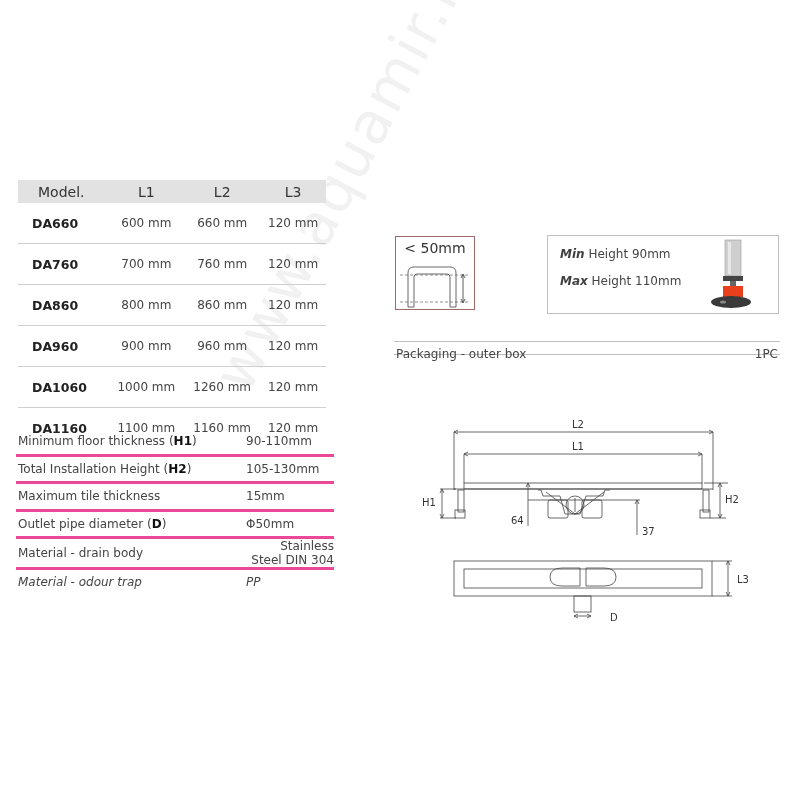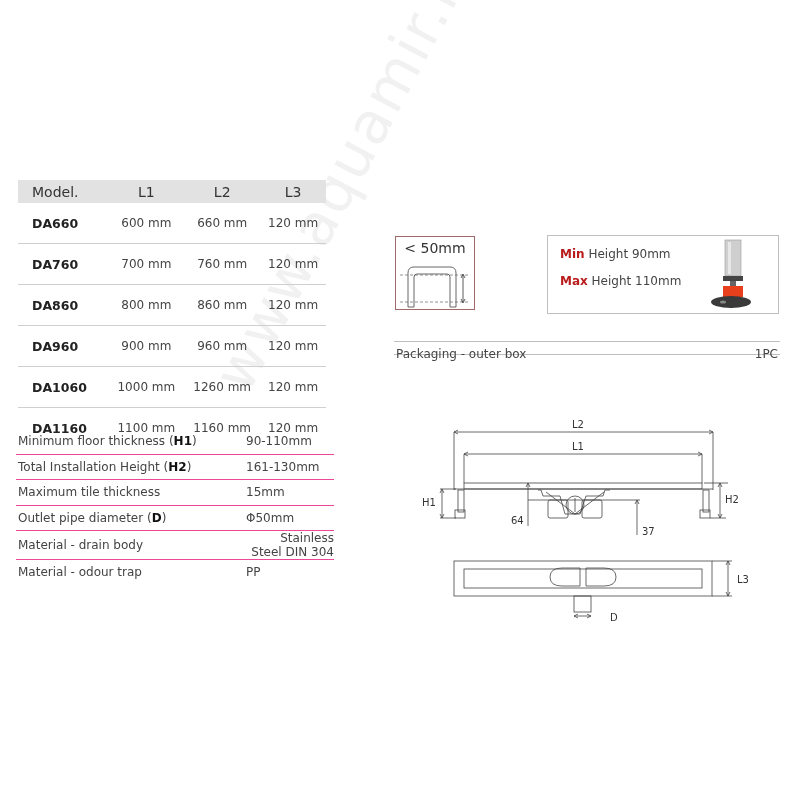--- a/index.html
+++ b/index.html
@@ -6,38 +6,38 @@
   body { width:800px; height:800px; position:relative; overflow:hidden;
          font-family:"DejaVu Sans", sans-serif; color:#3a3a3a; }
   .abs { position:absolute; }
 
   
   #models-table { left:18px; top:180px; width:308px; border-collapse:collapse; font-size:12.5px; }
   #models-table th { background:#e2e2e2; font-weight:normal; font-size:14px; color:#333; height:23px; padding:0; }
   #models-table td { height:40px; padding:0; text-align:center; border-bottom:1px solid #cfcfcf; color:#444; font-size:12px; }
   #models-table tr:last-child td { border-bottom:none; }
   #models-table td.model { text-align:left; padding-left:14px; font-weight:bold; color:#222; font-size:12.5px; }
-  #models-table th.model { text-align:left; padding-left:14px; }
+  #models-table th.model { text-align:left; padding-left:20px; }
 
   
   #specs-table { left:16px; top:429px; width:318px; border-collapse:collapse; font-size:12px; }
-  #specs-table td { height:24.5px; padding:0 0 0 2px; border-bottom:1px solid #ec4899; color:#444; }
-  #specs-table tr:last-child td { border-bottom:none; }
+  #specs-table td { height:24.5px; padding:0 0 0 2px; border-bottom:3px solid #ec4899; color:#444; }
+  #specs-table tr:last-child td { border-bottom:none;font-style:italic; }
   #specs-table td.val { width:88px; padding-left:0; }
   #specs-table td.val.wide { text-align:right; }
   #specs-table b { color:#111; }
 
   
   #clip-box { left:395px; top:236px; width:80px; height:74px; border:1.5px solid #a06868; box-sizing:border-box; }
   #clip-label { position:absolute; left:0; right:0; top:3px; text-align:center; font-size:14px; color:#333; }
 
   
   #height-box { left:547px; top:235px; width:232px; height:79px; border:1px solid #bfbfbf; box-sizing:border-box; }
   .hline { position:absolute; left:12px; font-size:12px; color:#444; }
-  .hline b { color:#b91c1c; }
+  .hline b { color:#404040;font-style:italic; }
 
   
   #packaging { left:394px; top:341px; width:386px; height:14px; border-top:1px solid #bfbfbf; border-bottom:1px solid #bfbfbf; box-sizing:border-box; font-size:12px; color:#444; }
   #packaging .lbl { position:absolute; left:2px; top:5px; }
   #packaging .qty { position:absolute; right:2px; top:5px; }
 
   .dim { font-size:10px; fill:#333; font-family:"DejaVu Sans", sans-serif; }
 
   #watermark { left:200px; top:370px; transform:rotate(-62deg); transform-origin:left top;
                font-size:58px; color:rgba(180,180,180,0.18); letter-spacing:2px; white-space:nowrap;
@@ -98,21 +98,21 @@
 </table>
 
 <table id="specs-table" class="abs">
   <tbody id="specs-body">
       <tr>
         <td><span>Minimum floor thickness (</span><b>H1</b><span>)</span></td>
         <td class="val">90-110mm</td>
       </tr>
       <tr>
         <td><span>Total Installation Height (</span><b>H2</b><span>)</span></td>
-        <td class="val">161-130mm</td>
+        <td class="val">105-130mm</td>
       </tr>
       <tr>
         <td><span>Maximum tile thickness</span><b></b><span></span></td>
         <td class="val">15mm</td>
       </tr>
       <tr>
         <td><span>Outlet pipe diameter (</span><b>D</b><span>)</span></td>
         <td class="val">Φ50mm</td>
       </tr>
       <tr>

